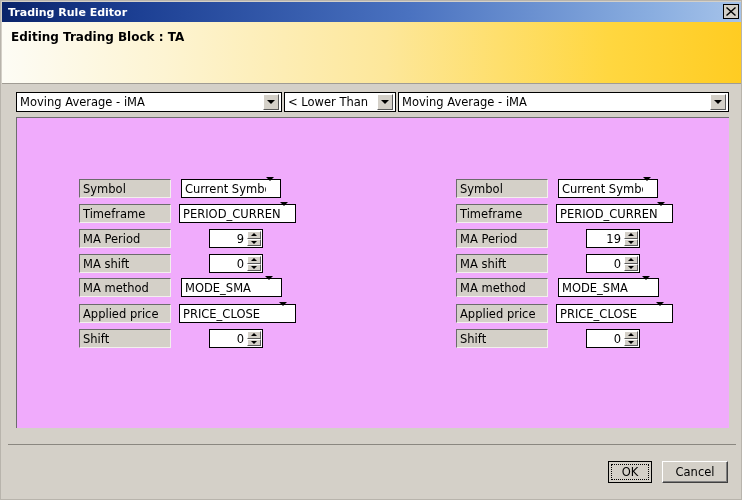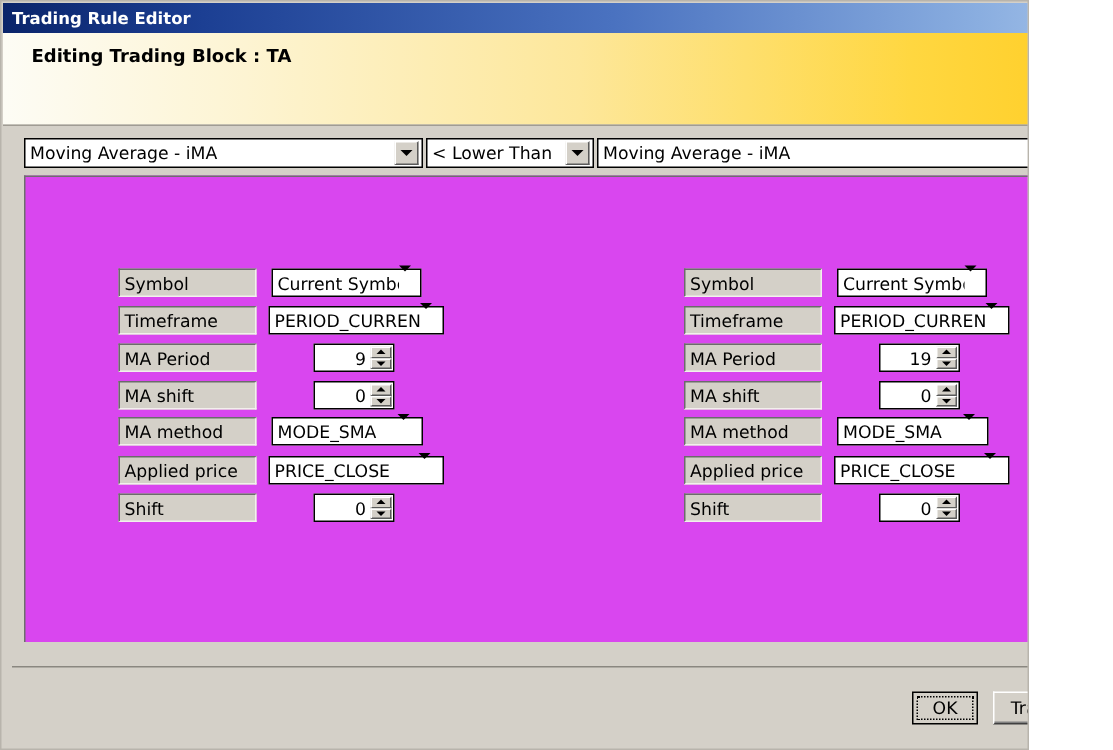--- a/index.html
+++ b/index.html
@@ -8,21 +8,21 @@
     background: #ffffff;
   }
   body {
     font-family: "DejaVu Sans", sans-serif;
     font-size: 11px;
     -webkit-font-smoothing: none;
   }
 
   #window {
     position: relative;
-    width: 686px;
+    width: 742px;
     height: 500px;
     box-sizing: border-box;
     background: #d4d0c8;
     border: 1px solid #b8b4ac;
     overflow: hidden;
   }
 
   
   #titlebar {
     position: absolute;
@@ -63,21 +63,20 @@
     box-sizing: border-box;
     border-bottom: 1px solid #a09c94;
   }
   #header .h-title {
     position: absolute;
     left: 9px; top: 8px;
     font-weight: bold;
     font-size: 12px;
     color: #000000;
     white-space: nowrap;
-    margin-left: 10px;
   }
   #header .h-sub {
     position: absolute;
     left: 9px; top: 28px;
     font-size: 11.5px;
     color: #000000;
     white-space: nowrap;
   }
 
   
@@ -123,21 +122,21 @@
 
   #combo-indicator-left  { left: 15px;  top: 91px; width: 266px; }
   #combo-operator        { left: 283px; top: 91px; width: 112px; align-items: center; }
   #combo-indicator-right { left: 397px; top: 91px; width: 331px; }
 
   
   #gray-panel {
     position: absolute;
     left: 15px; top: 116px;
     width: 713px; height: 311px;
-    background: #d946ef;
+    background: #f0abfc;
     box-sizing: border-box;
     border-left: 1px solid #6e6e6e;
     border-top: 1px solid #6e6e6e;
   }
 
   
   .field-row { position: absolute; }
 
   .label-box {
     position: absolute;
@@ -496,16 +495,16 @@
 
   <div id="footer-divider"></div>
 
   <div class="push-btn default" id="btn-ok">
     <span class="focus-rect"></span>
     <span class="btn-label">OK</span>
   </div>
 
   <div class="push-btn" id="btn-cancel">
     <span class="inner-bevel"></span>
-    <span class="btn-label">Trading</span>
+    <span class="btn-label">Cancel</span>
   </div>
 
 </div>
 
 </body></html>

